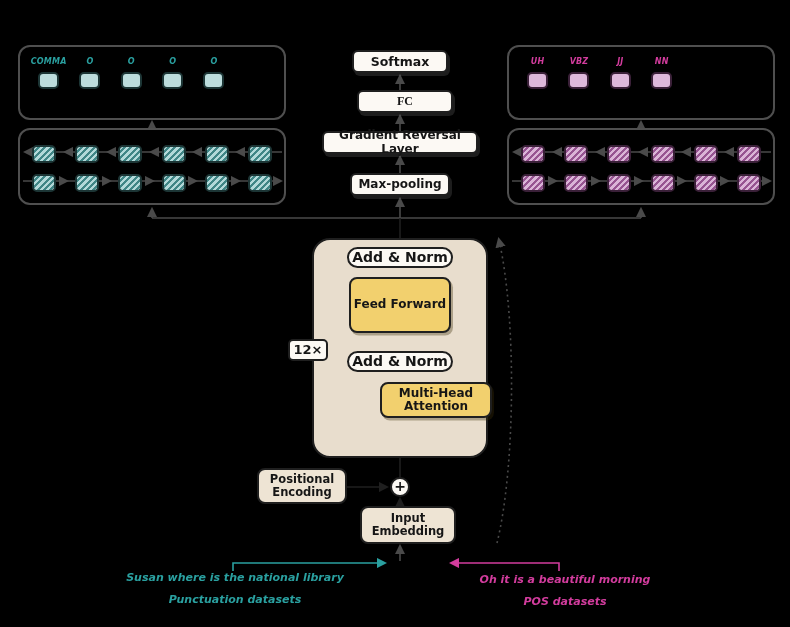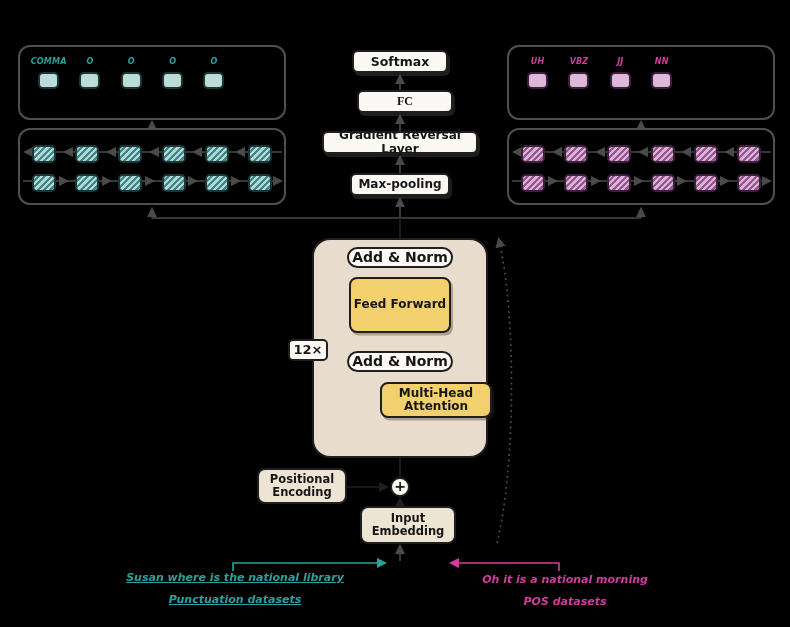--- a/index.html
+++ b/index.html
@@ -59,21 +59,21 @@
                 font-size:13px;font-weight:bold;}
 
   .beige{background:#eee4d4;border-radius:8px;font-size:11.5px;font-weight:600;padding:0 4px;}
   #posenc{left:257px;top:468px;width:90px;height:36px;}
   #inputemb{left:352px;top:506px;width:96px;height:38px;margin-left:8px;}
   #plus-circle{left:390px;top:477px;width:20px;height:20px;border-radius:50%;background:#fcf9f4;
                font-size:14px;font-weight:bold;padding-bottom:1px;}
 
   
   .caption{position:absolute;text-align:center;font-style:italic;font-weight:bold;font-size:11px;z-index:4;}
-  .caption.teal{color:#2aa0a0;text-decoration:underline;}
+  .caption.teal{color:#2aa0a0;}
   .caption.pink{color:#d23c9d;}
   #punct-sentence{left:85px;top:571px;width:300px;}
   #punct-dataset{left:85px;top:593px;width:300px;}
   #pos-sentence{left:425px;top:573px;width:280px;}
   #pos-dataset{left:425px;top:595px;width:280px;}
 </style>
 </head>
 <body>
 
 <div class="stage">
@@ -229,16 +229,16 @@
   <div class="box pill" id="addnorm2">Add &amp; Norm</div>
   <div class="box yellow" id="mha">Multi-Head Attention</div>
   <div class="box" id="repeat-badge">12×</div>
 
   <div class="box beige" id="posenc">Positional Encoding</div>
   <div class="box" id="plus-circle">+</div>
   <div class="box beige" id="inputemb">Input Embedding</div>
 
   <div class="caption teal" id="punct-sentence">Susan where is the national library</div>
   <div class="caption teal" id="punct-dataset">Punctuation datasets</div>
-  <div class="caption pink" id="pos-sentence">Oh it is a national morning</div>
+  <div class="caption pink" id="pos-sentence">Oh it is a beautiful morning</div>
   <div class="caption pink" id="pos-dataset">POS datasets</div>
 
 </div>
 
 </body></html>

